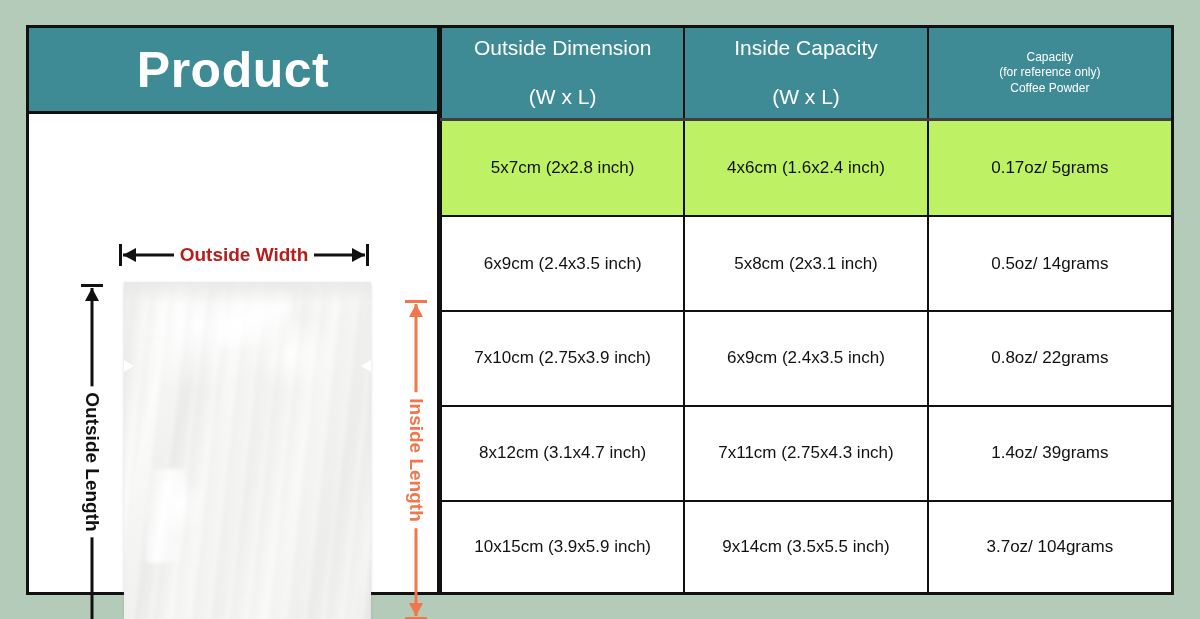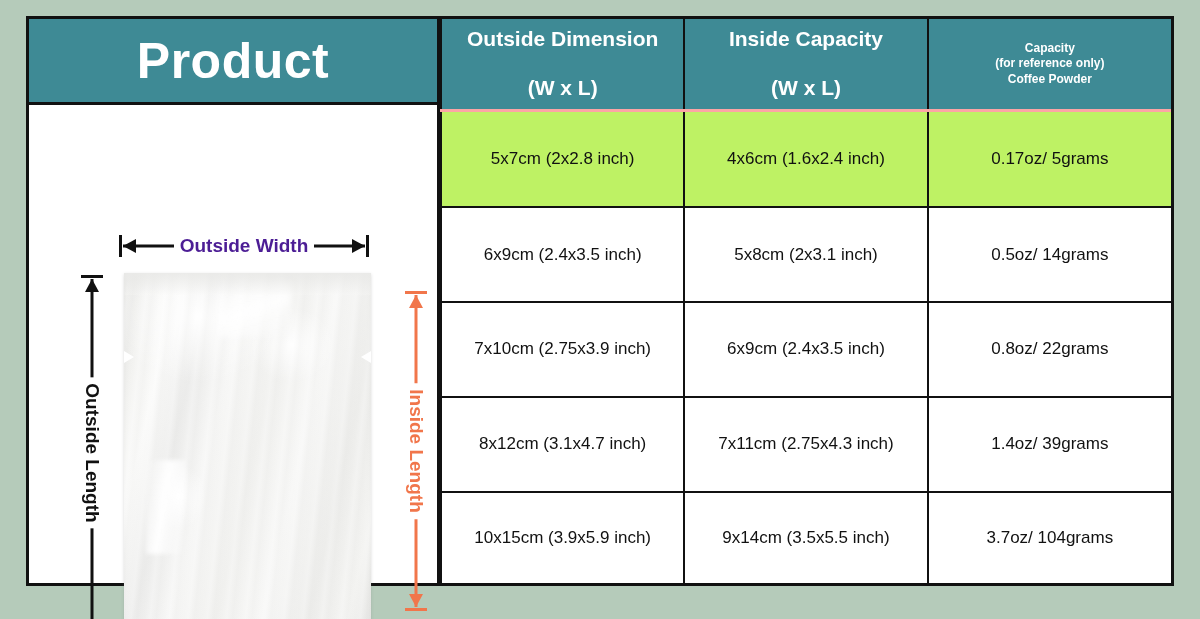--- a/index.html
+++ b/index.html
@@ -10,21 +10,21 @@
     width: 1200px;
     height: 619px;
     background: #b5cbba;
     font-family: "Liberation Sans", sans-serif;
     overflow: hidden;
   }
 
   #spec-sheet {
     position: absolute;
     left: 26px;
-    top: 16px;
+    top: 25px;
     width: 1148px;
     height: 570px;
     border: 3px solid #111111;
     box-sizing: border-box;
     background: #ffffff;
     display: flex;
     flex-direction: row;
     justify-content: flex-end;
   }
 
@@ -88,21 +88,21 @@
     font-size: 19px;
     font-weight: bold;
     background: #ffffff;
     padding: 0 6px;
     box-sizing: border-box;
     white-space: nowrap;
     z-index: 3;
     width: max-content;
     margin: 0 auto;
   }
-  .hdim-label.black { color: #4c1d95; }
+  .hdim-label.black { color: #b91c1c; }
 
   .hline {
     position: absolute;
     left: 4px; right: 4px;
     top: 50%;
     height: 3px;
     transform: translateY(-50%);
     z-index: 1;
   }
   .hline.black { background: #111111; }
@@ -304,22 +304,22 @@
     border: 2px solid #111111;
     text-align: center;
     vertical-align: middle;
     padding: 2px 5px;
   }
   #spec-table thead th {
     background: #3e8a95;
     color: #ffffff;
     height: 86px;
     border-top: none;
-    border-bottom: 3px solid #fca5a5;
-    font-weight: bold;
+    border-bottom: 3px solid #404040;
+    font-weight: normal;
   }
   #spec-table thead th:last-child,
   #spec-table tbody td:last-child { border-right: none; }
   #spec-table tbody tr:last-child td { border-bottom: none; }
 
   .th-main {
     display: block;
     font-size: 21px;
     line-height: 1.18;
   }

